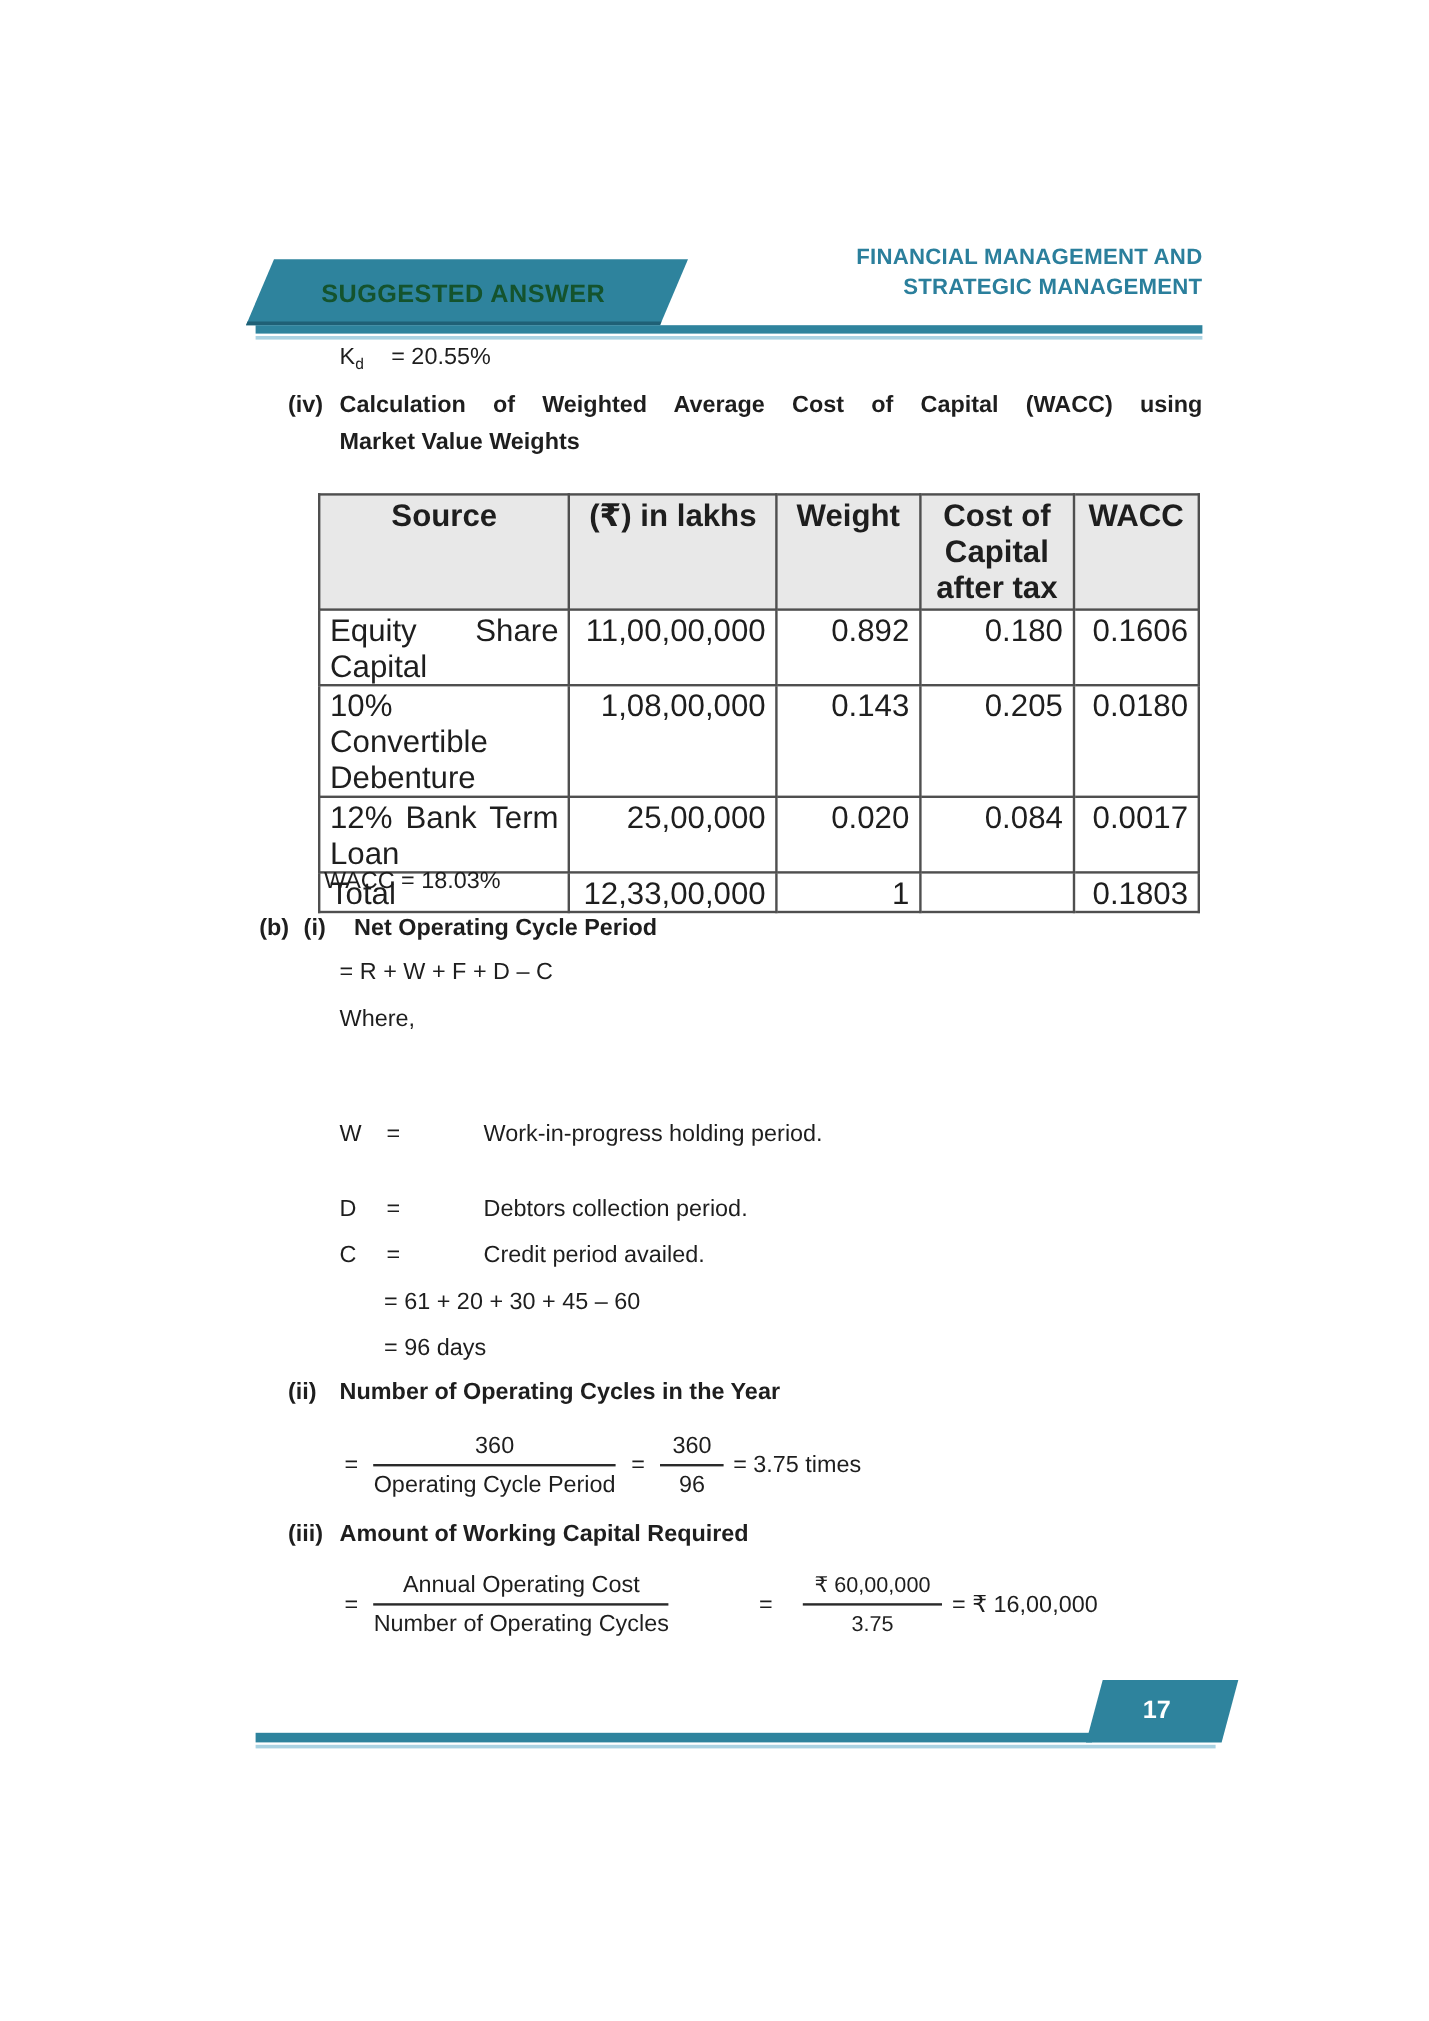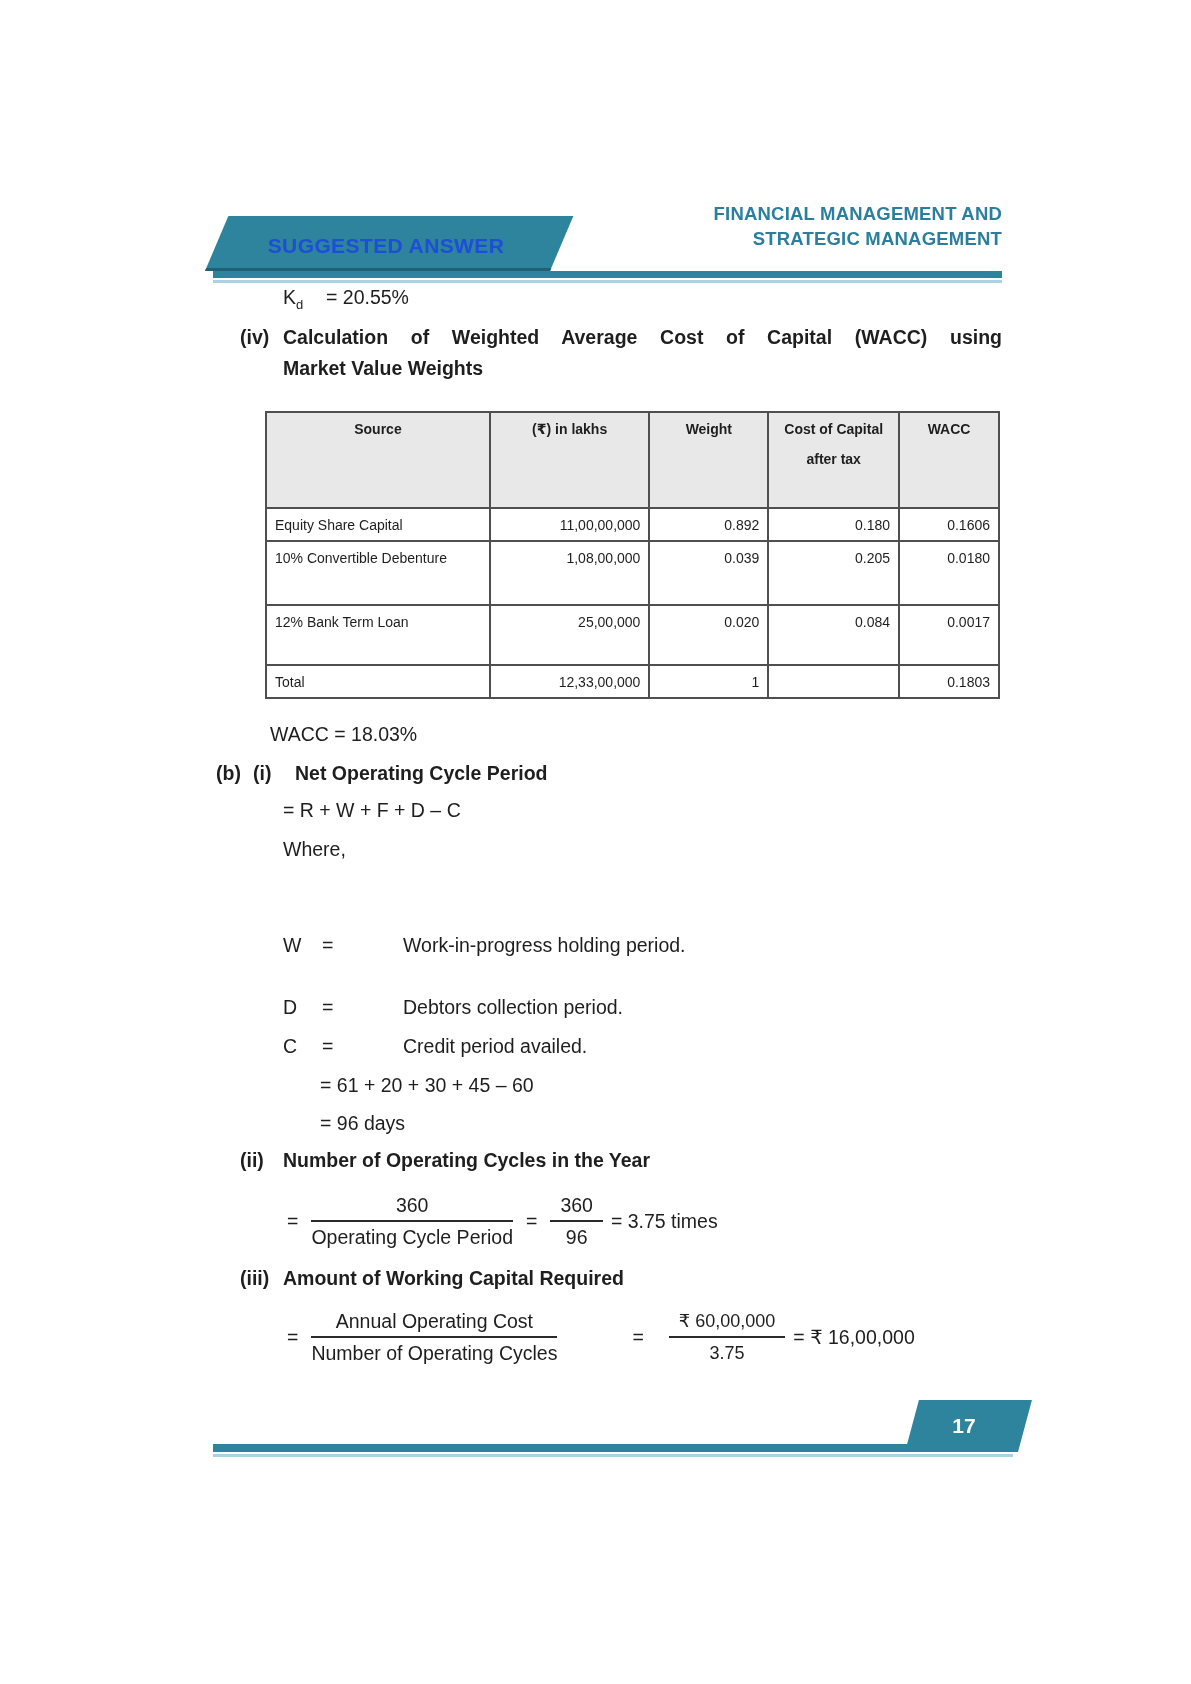--- a/index.html
+++ b/index.html
@@ -11,21 +11,21 @@
 
   
   .banner-bg {
     left:205px; top:216px; width:345px; height:52px; background:#2e839d;
     transform:skewX(-23deg); transform-origin:0 100%;
     border-bottom:3px solid #1f6076;
   }
   .banner-text {
     left:205px; top:216px; width:362px; height:60px;
     display:flex; align-items:center; justify-content:center;
-    color:#1d4ed8; font-weight:bold; font-size:21px; letter-spacing:0.4px;
+    color:#14532d; font-weight:bold; font-size:21px; letter-spacing:0.4px;
   }
   .banner-underline       { left:213px; top:271px; width:789px; height:7px; background:#2e839d; }
   .banner-underline-light { left:213px; top:280px; width:789px; height:3px; background:#a9d2e2; }
   .header-title {
     right:189px; top:201px; text-align:right; color:#2b7f9c;
     font-weight:bold; font-size:18.5px; line-height:25px; letter-spacing:0.2px;
   }
 
   
   .kd-line { left:283px; top:286px; }
@@ -34,21 +34,21 @@
 
   .sec-iv   { left:240px; top:322px; width:762px; font-weight:bold; line-height:31px; }
   .sec-iv .marker { position:absolute; left:0; top:0; }
   .sec-iv .l1 { margin-left:43px; width:719px; text-align:justify; text-align-last:justify; }
   .sec-iv .l2 { margin-left:43px; }
 
   
   .wacc-table { position:absolute; left:265px; top:411px; width:735px; border-collapse:collapse; }
   .wacc-table th, .wacc-table td {
     border:2px solid #4f4f4f; padding:1px 8px 0 8px; vertical-align:top; line-height:30px;
-    font-size:14px; font-weight:normal;
+    font-size:26px; font-weight:normal;
   }
   .wacc-table th { background:#e8e8e8; font-weight:bold; text-align:center; }
   .col-src{width:241px;} .col-lak{width:157px;} .col-wgt{width:115px;} .col-coc{width:130px;} .col-wac{width:92px;}
   .cell-num { text-align:right; }
   .cell-src { text-align:justify; }
 
   .wacc-result { left:270px; top:723px; }
 
   .sec-b { left:216px; top:762px; font-weight:bold; }
   .sec-b .mb { display:inline-block; width:37px; }
@@ -130,21 +130,21 @@
     <tr style="height:32px;">
       <td class="cell-src">Equity Share Capital</td>
       <td class="cell-num">11,00,00,000</td>
       <td class="cell-num">0.892</td>
       <td class="cell-num">0.180</td>
       <td class="cell-num">0.1606</td>
     </tr>
     <tr style="height:64px;">
       <td class="cell-src">10% Convertible Debenture</td>
       <td class="cell-num">1,08,00,000</td>
-      <td class="cell-num">0.039</td>
+      <td class="cell-num">0.143</td>
       <td class="cell-num">0.205</td>
       <td class="cell-num">0.0180</td>
     </tr>
     <tr style="height:60px;">
       <td class="cell-src">12% Bank Term Loan</td>
       <td class="cell-num">25,00,000</td>
       <td class="cell-num">0.020</td>
       <td class="cell-num">0.084</td>
       <td class="cell-num">0.0017</td>
     </tr>

